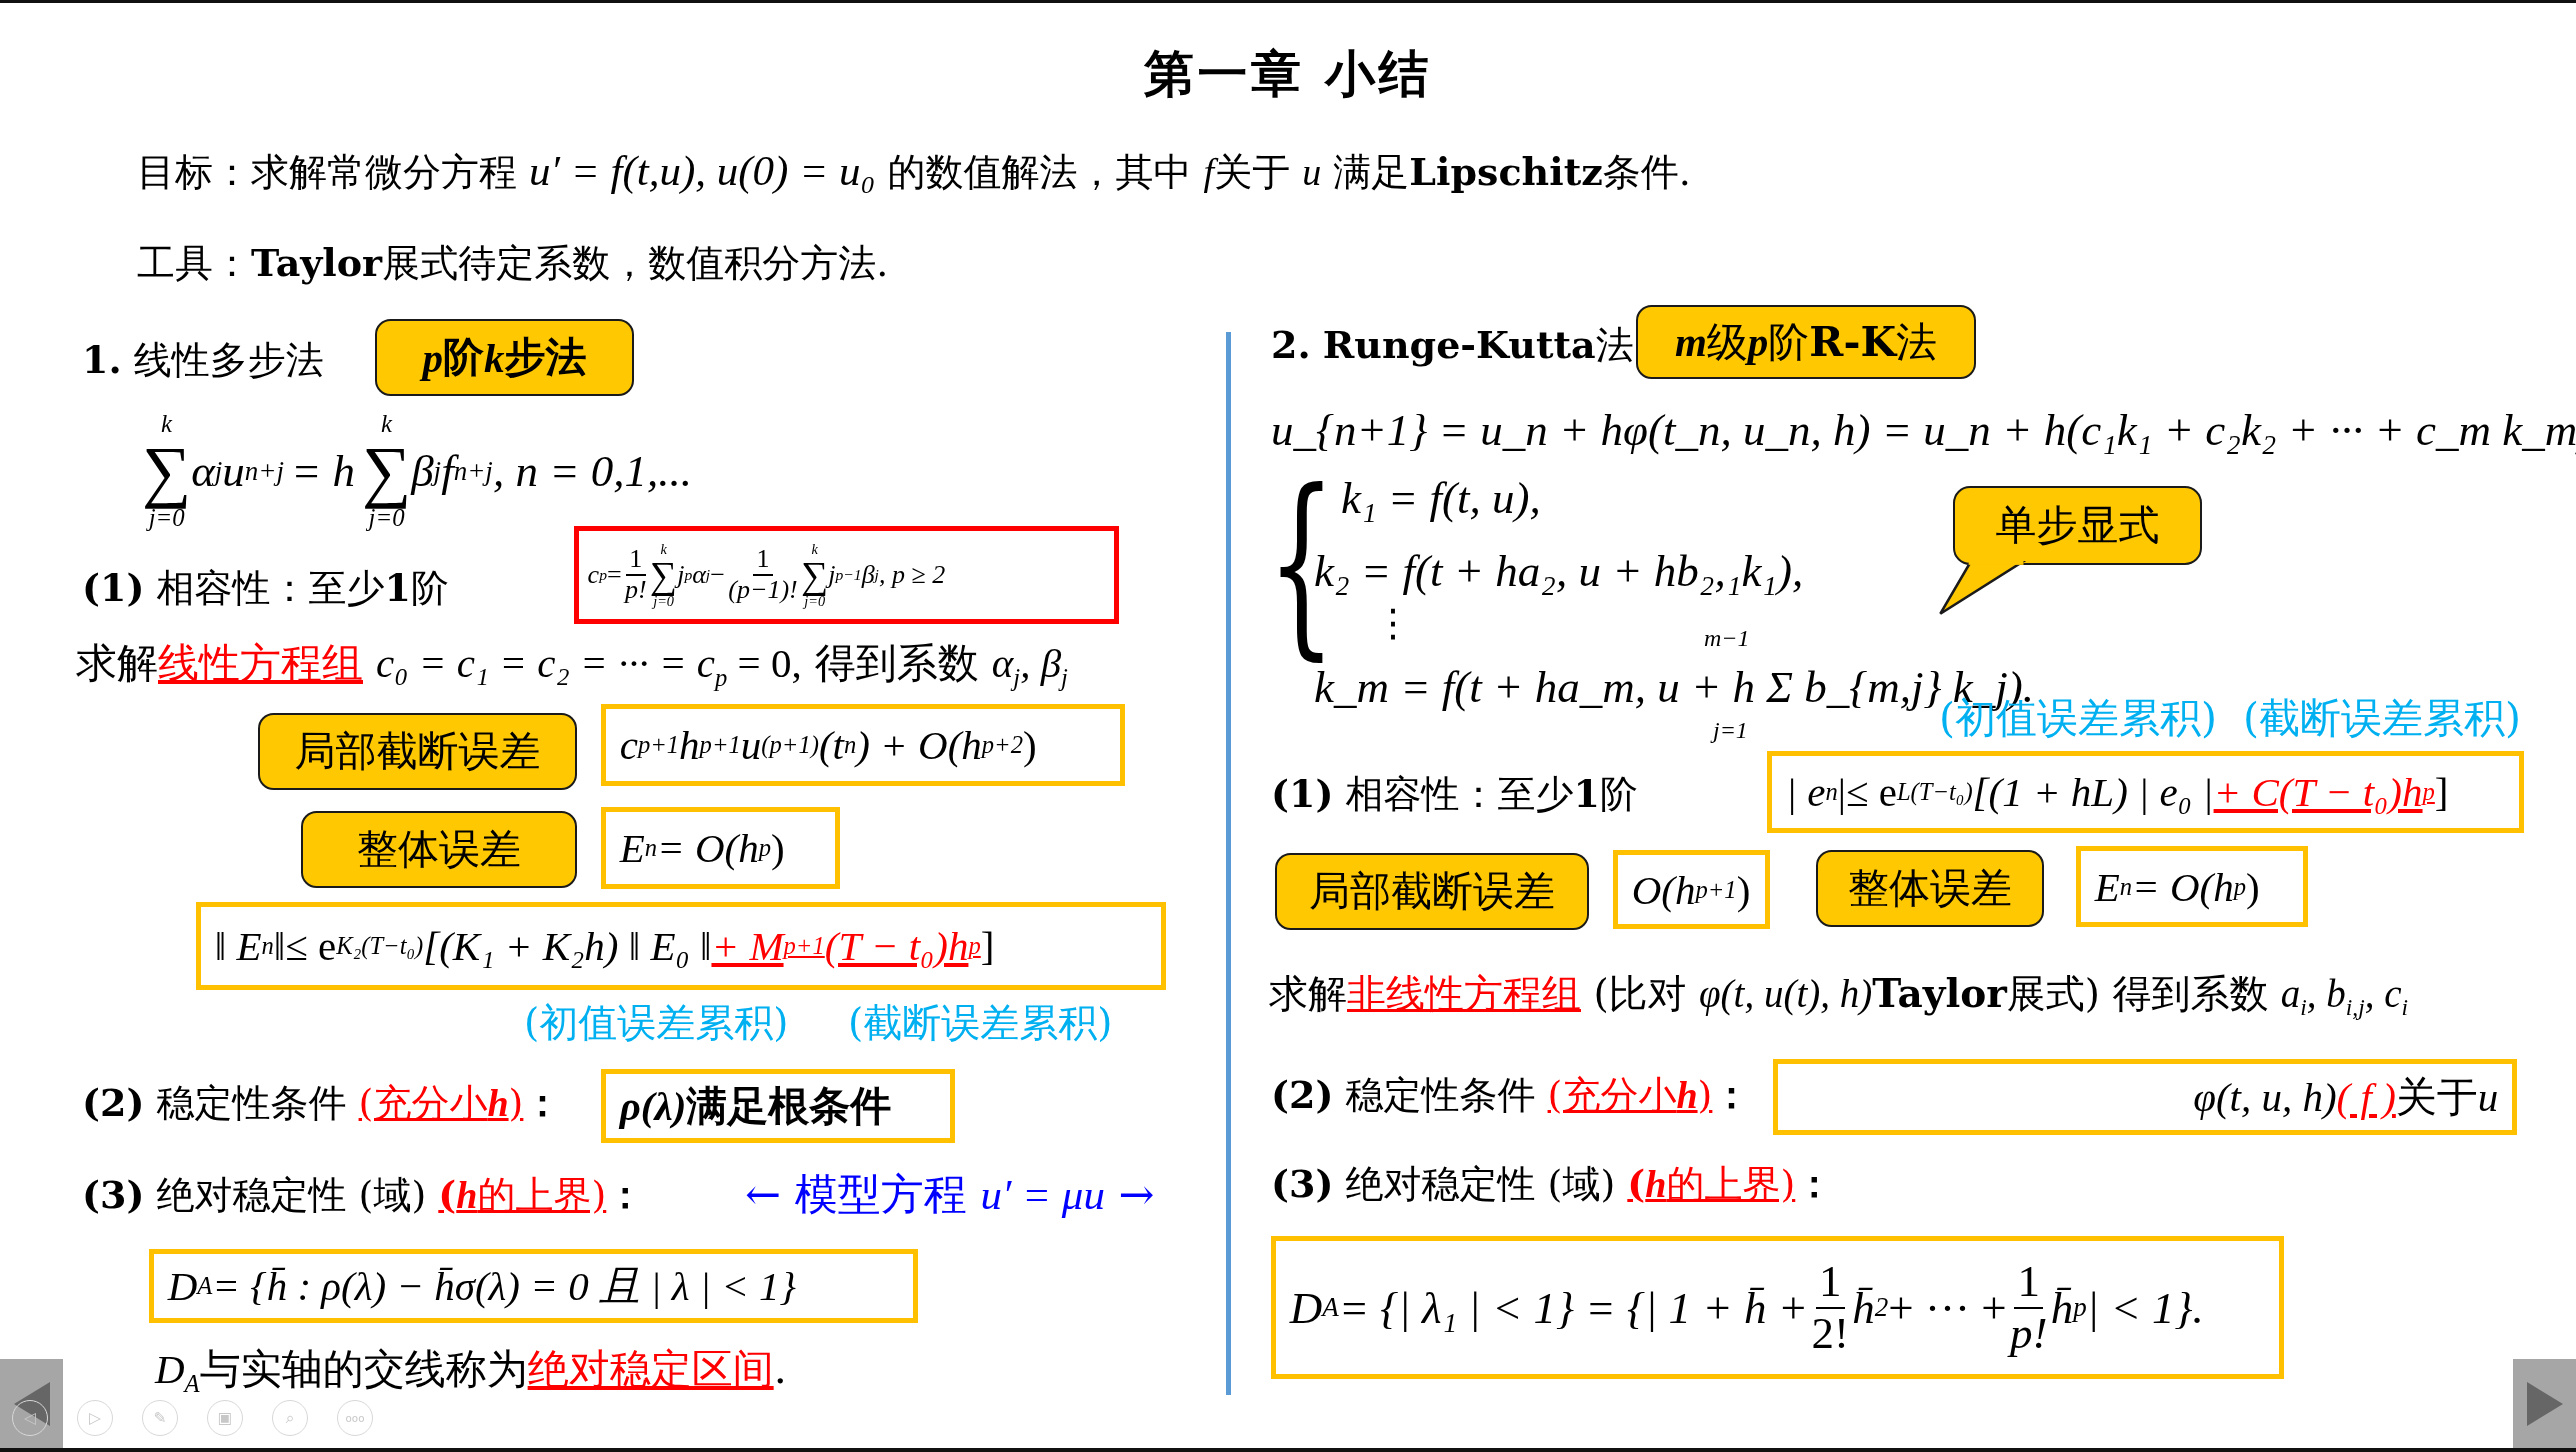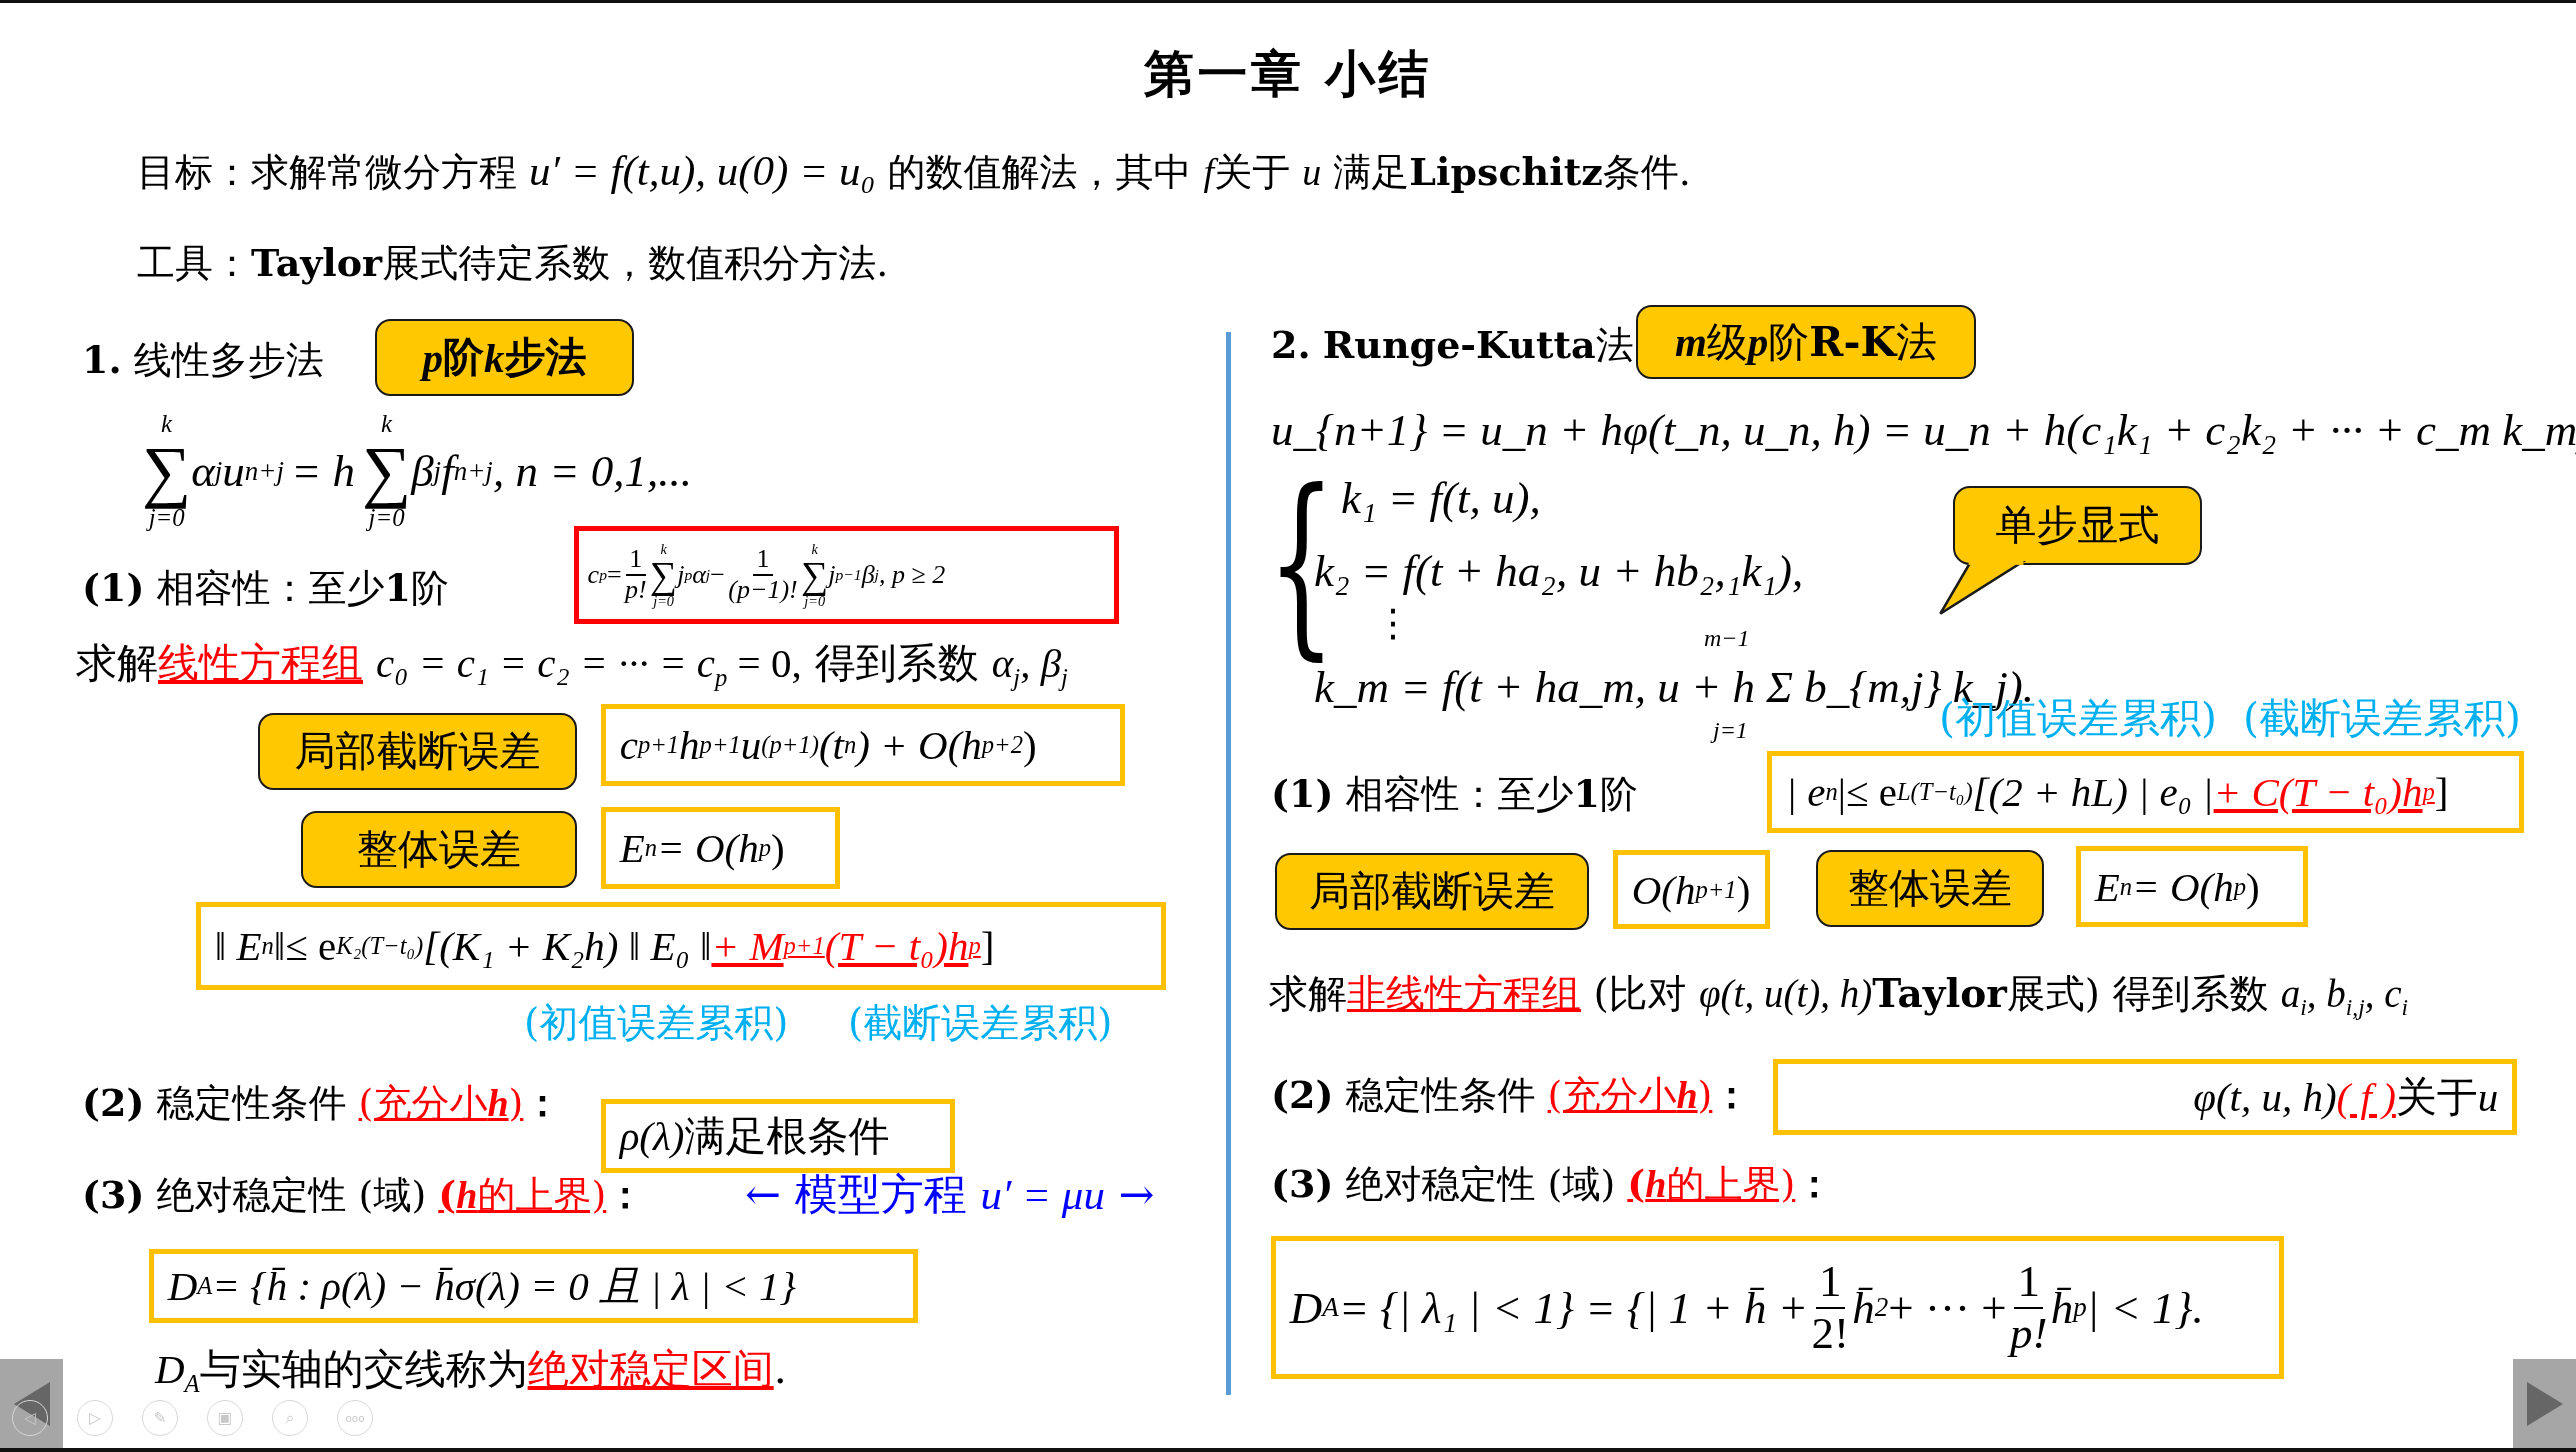--- a/index.html
+++ b/index.html
@@ -184,21 +184,21 @@
     <span class="it red">(T − t₀)h</span>
     <span class="sup it red">p</span>
     <span> ]</span>
 </div>
 <div class="abs cyan" style="left:524px; top:996px; font-size:39px;">(初值误差累积)</div>
 <div class="abs cyan" style="left:848px; top:996px; font-size:39px;">(截断误差累积)</div>
 
 <div class="abs line" style="left:82px; top:1080px;">
   <span class="b">(2)</span><span> 稳定性条件 </span><span class="red">(充分小</span><span class="red b it">h</span><span class="red">)</span><span class="b">：</span>
 </div>
-<div class="abs obox" style="left:601px; top:1099px; width:354px; height:74px;">
+<div class="abs obox" style="left:601px; top:1069px; width:354px; height:74px;font-weight:bold;">
   <span class="it">ρ(λ)</span>
     <span>满足根条件</span>
 </div>
 
 <div class="abs line" style="left:82px; top:1172px;">
   <span class="b">(3)</span><span> 绝对稳定性 (域) </span><span class="red b">(</span><span class="red b it">h</span><span class="red">的上界)</span><span class="b">：</span>
 </div>
 <div class="abs blue" style="left:745px; top:1166px; font-size:43px;">
   <span>← </span><span>模型方程 </span><span class="it math">u′ = μu</span><span> →</span>
 </div>
@@ -247,21 +247,21 @@
 
 <div class="abs line" style="left:1271px; top:771px;">
   <span class="b">(1)</span>
   <span>相容性：至少</span><span class="b">1</span><span>阶</span>
 </div>
 <div class="abs obox" style="left:1767px; top:751px; width:757px; height:82px;">
   <span class="it">| e</span>
     <span class="sub it">n</span>
     <span> |≤ e</span>
     <span class="sup it">L(T−t₀)</span>
-    <span class="it">[(2 + hL) | e₀ |</span>
+    <span class="it">[(1 + hL) | e₀ |</span>
     <span class="it red"> + C(T − t₀)h</span>
     <span class="sup it red">p</span>
     <span> ]</span>
 </div>
 
 <div class="abs ybtn" style="left:1275px; top:853px; width:314px; height:77px;">局部截断误差</div>
 <div class="abs obox" style="left:1613px; top:850px; width:157px; height:79px;">
   <span class="it">O(h</span>
     <span class="sup it">p+1</span>
     <span>)</span>

